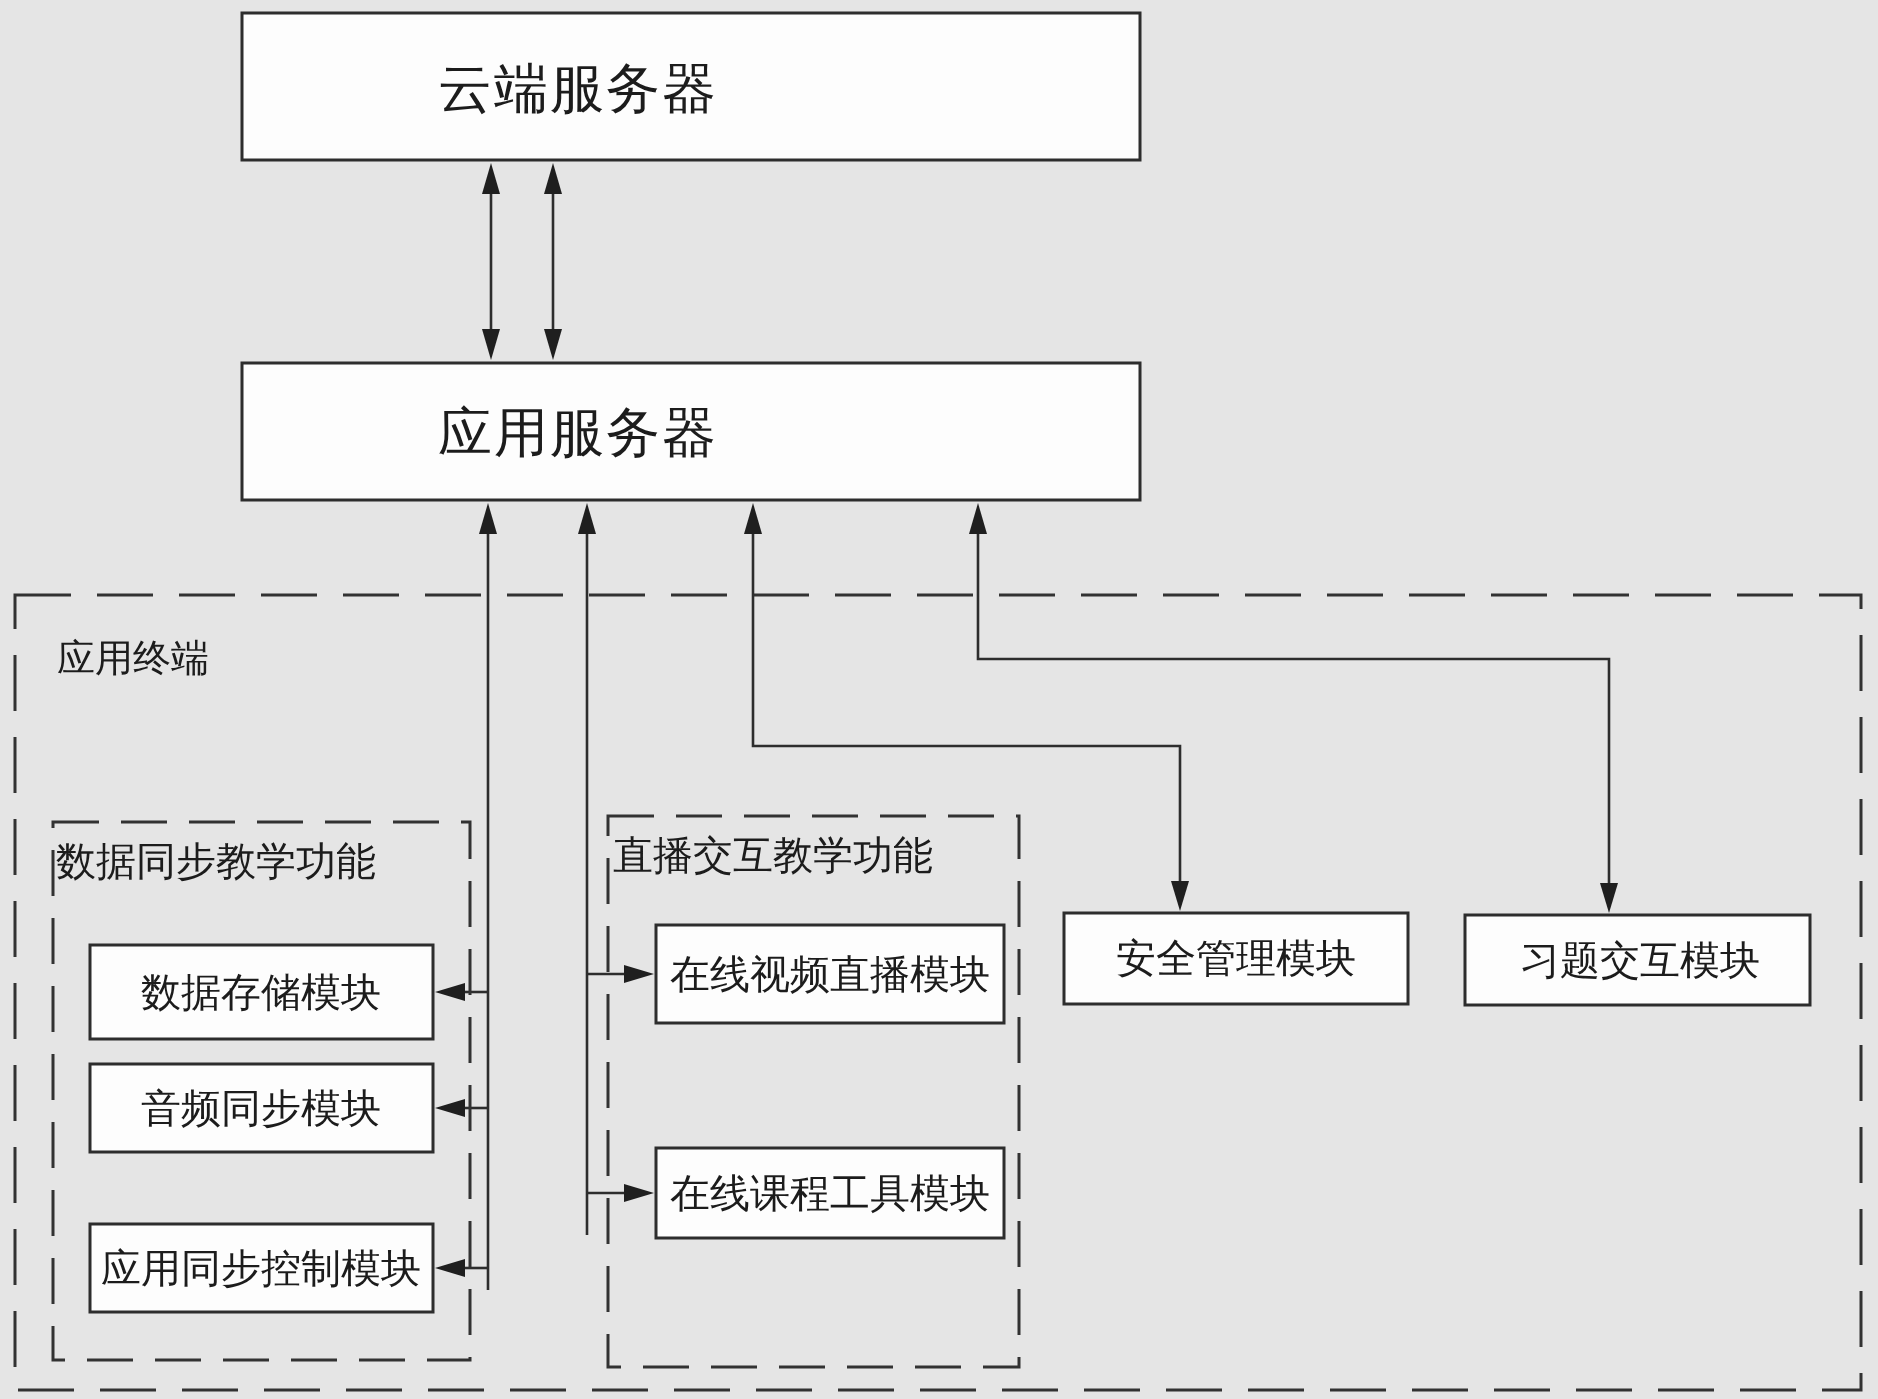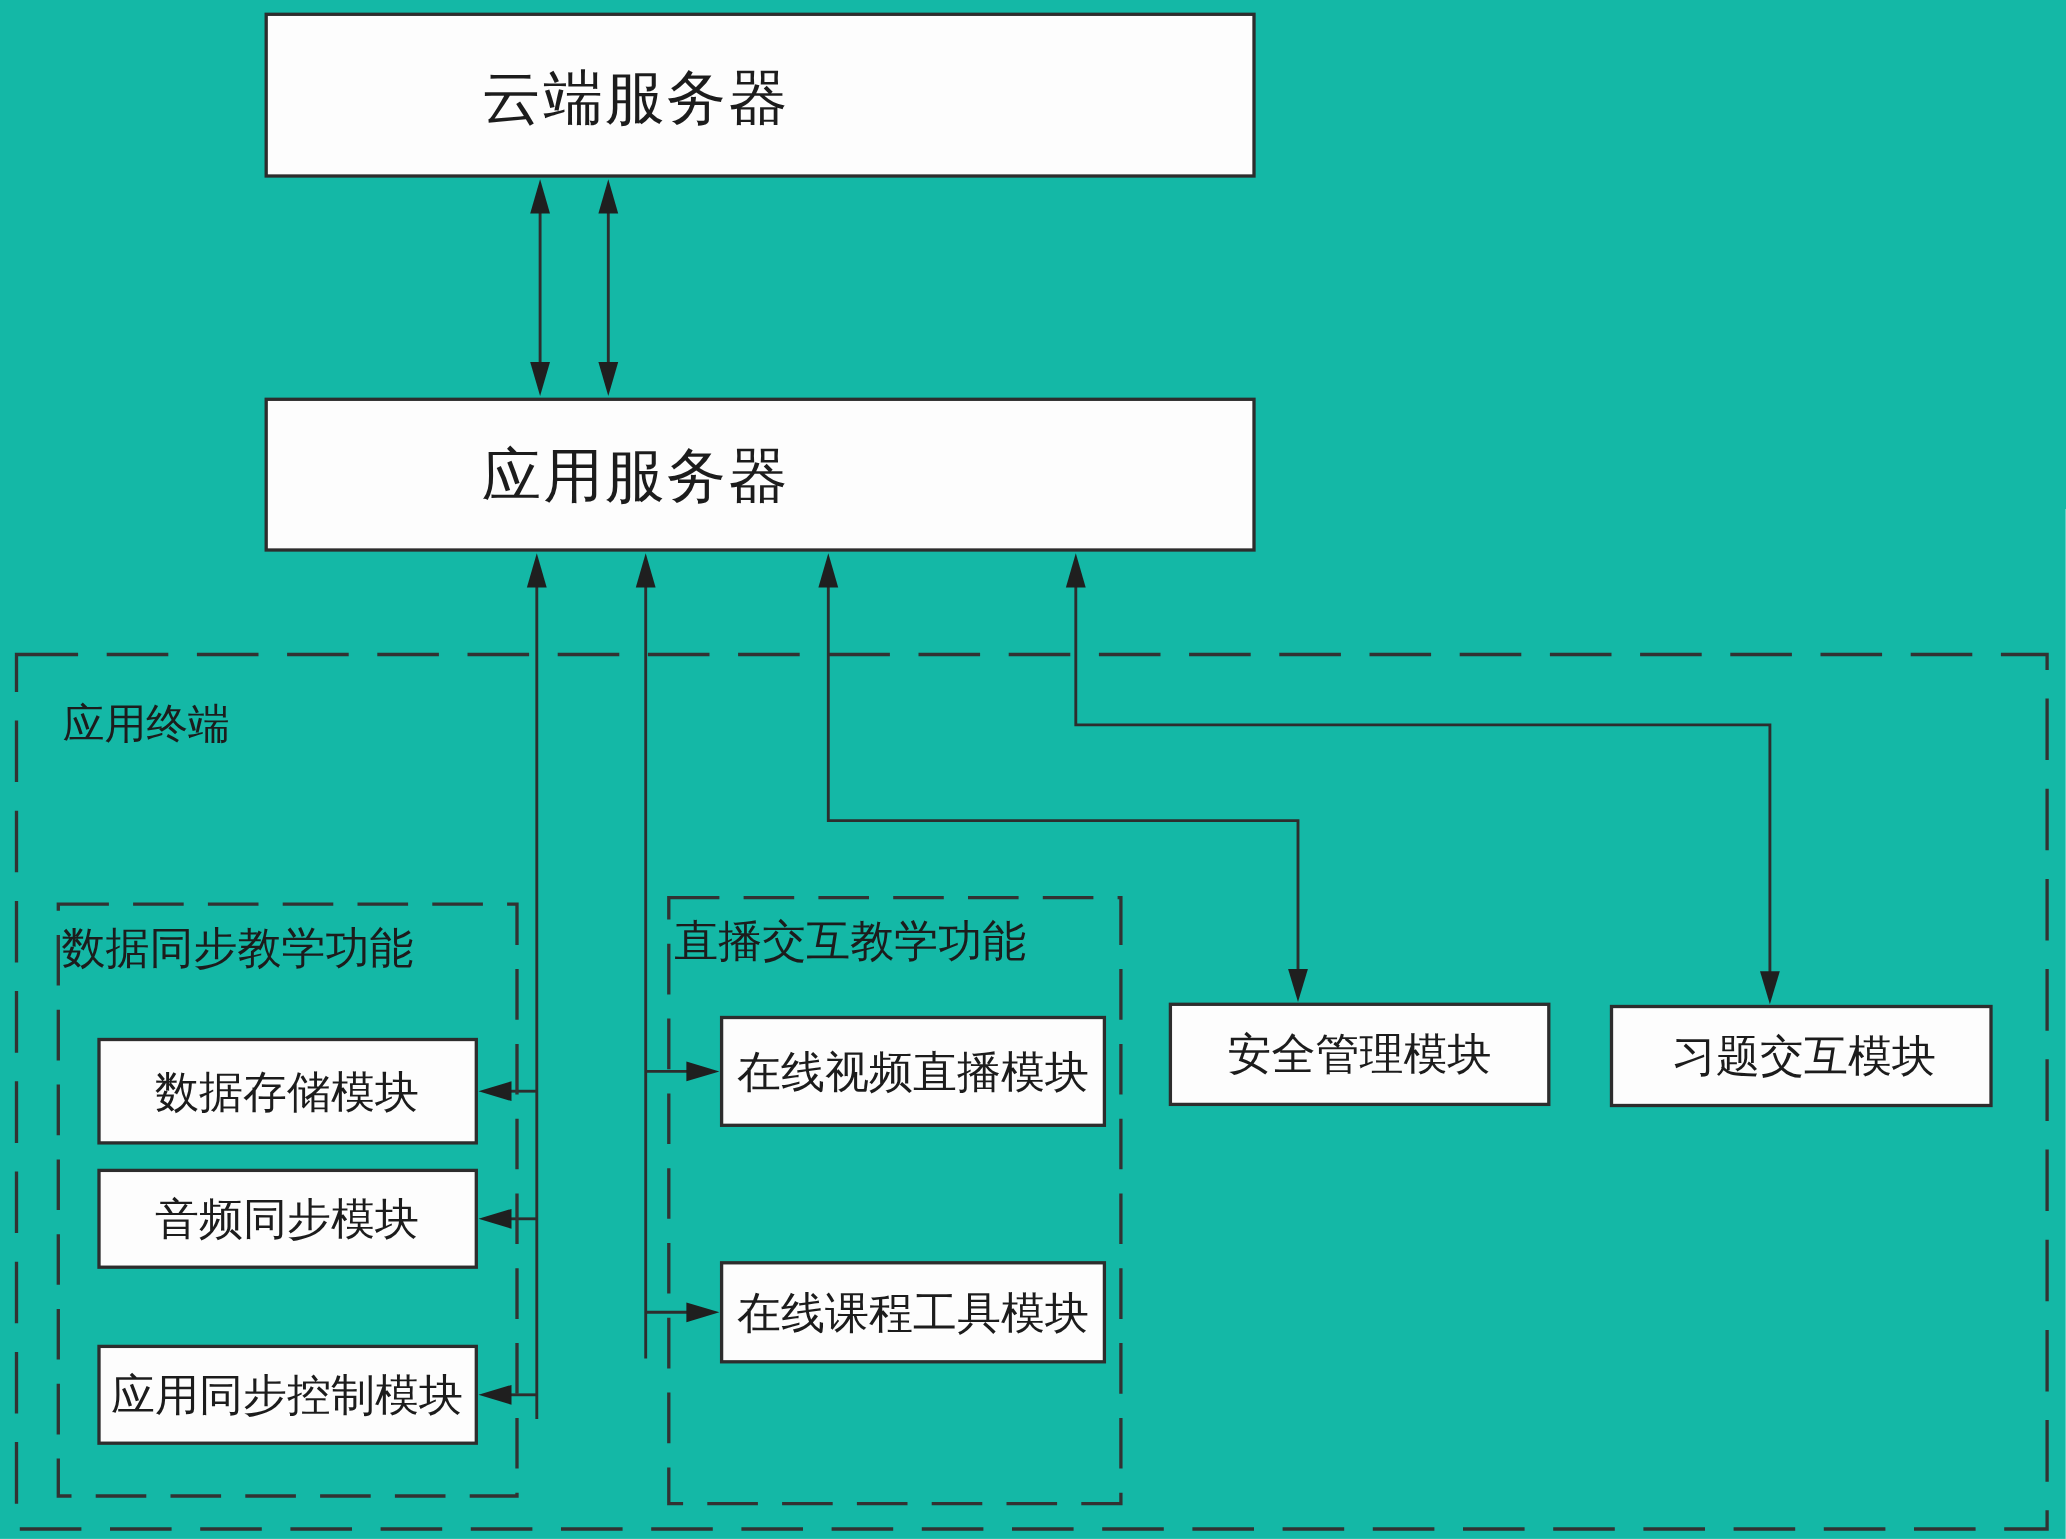--- a/index.html
+++ b/index.html
@@ -4,21 +4,21 @@
 <style>
   html, body {
     margin: 0;
     padding: 0;
     background: #fdfdfd;
   }
   .stage {
     width: 1878px;
     height: 1399px;
     position: relative;
-    background: #14b8a6;
+    background: #e5e5e5;
     overflow: hidden;
   }
   svg { display: block; }
   .solid-box {
     fill: #fdfdfd;
     stroke: #2d2d2d;
     stroke-width: 3;
   }
   .dashed-box {
     fill: none;

